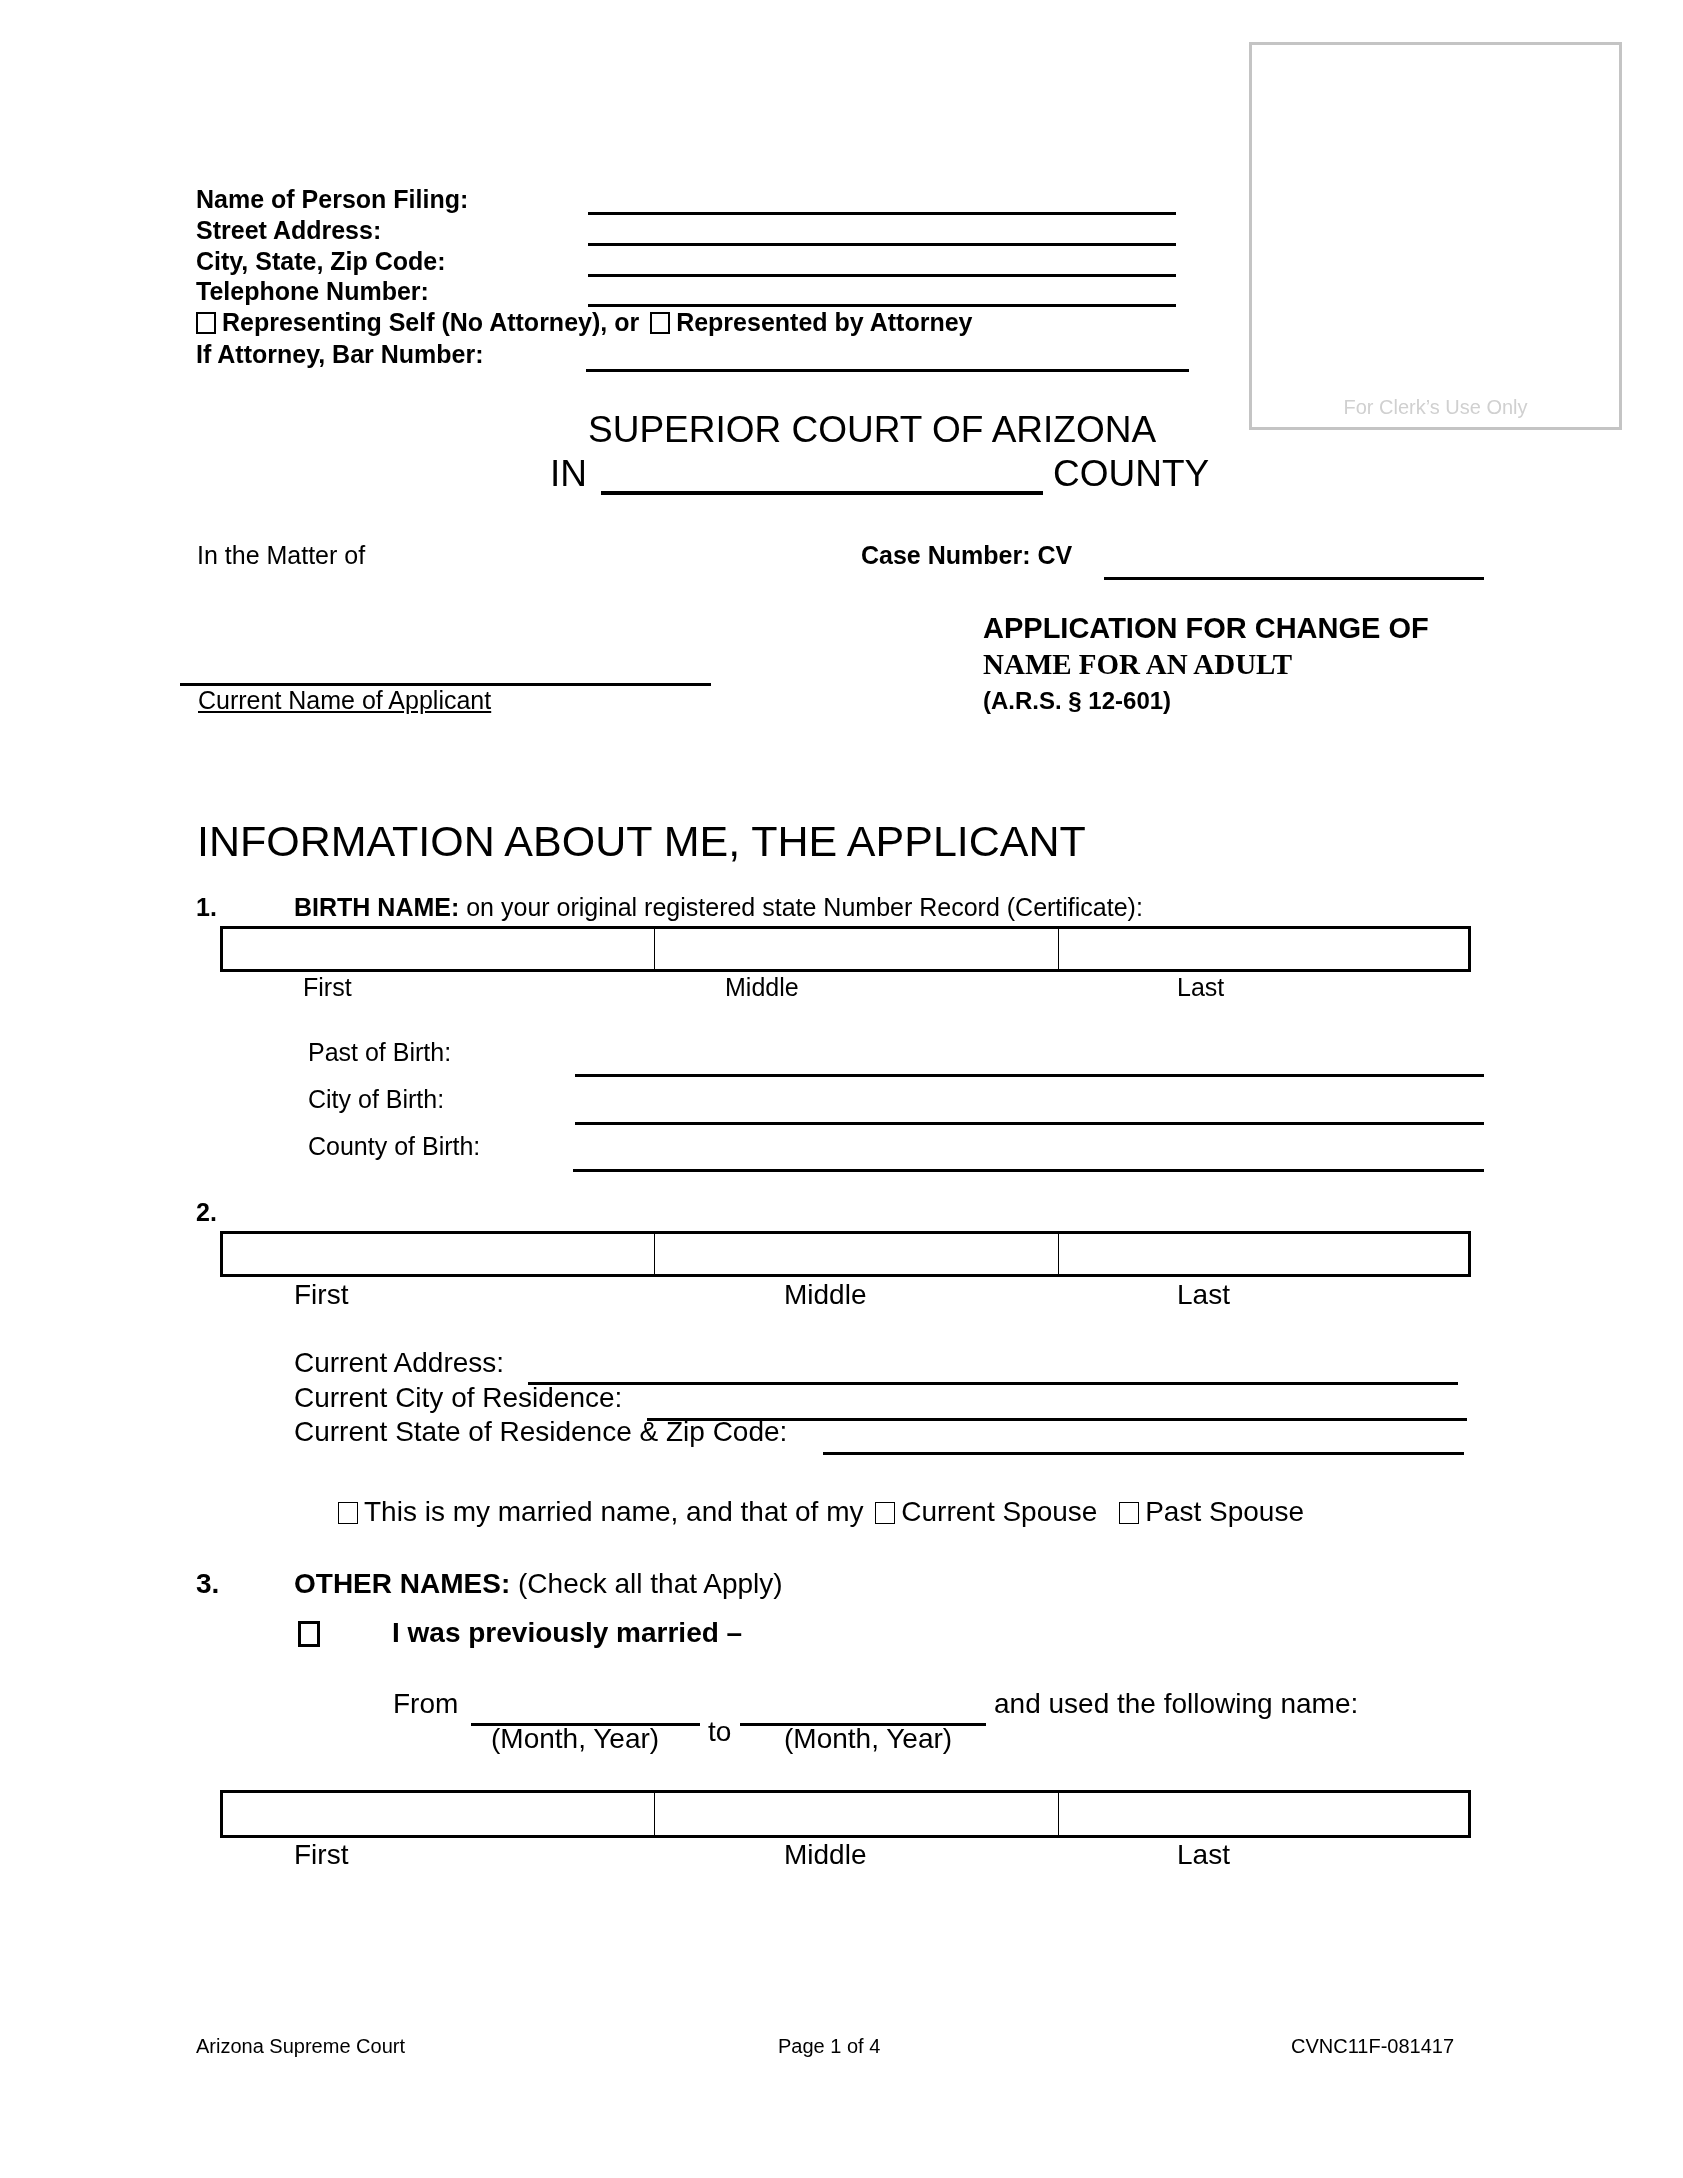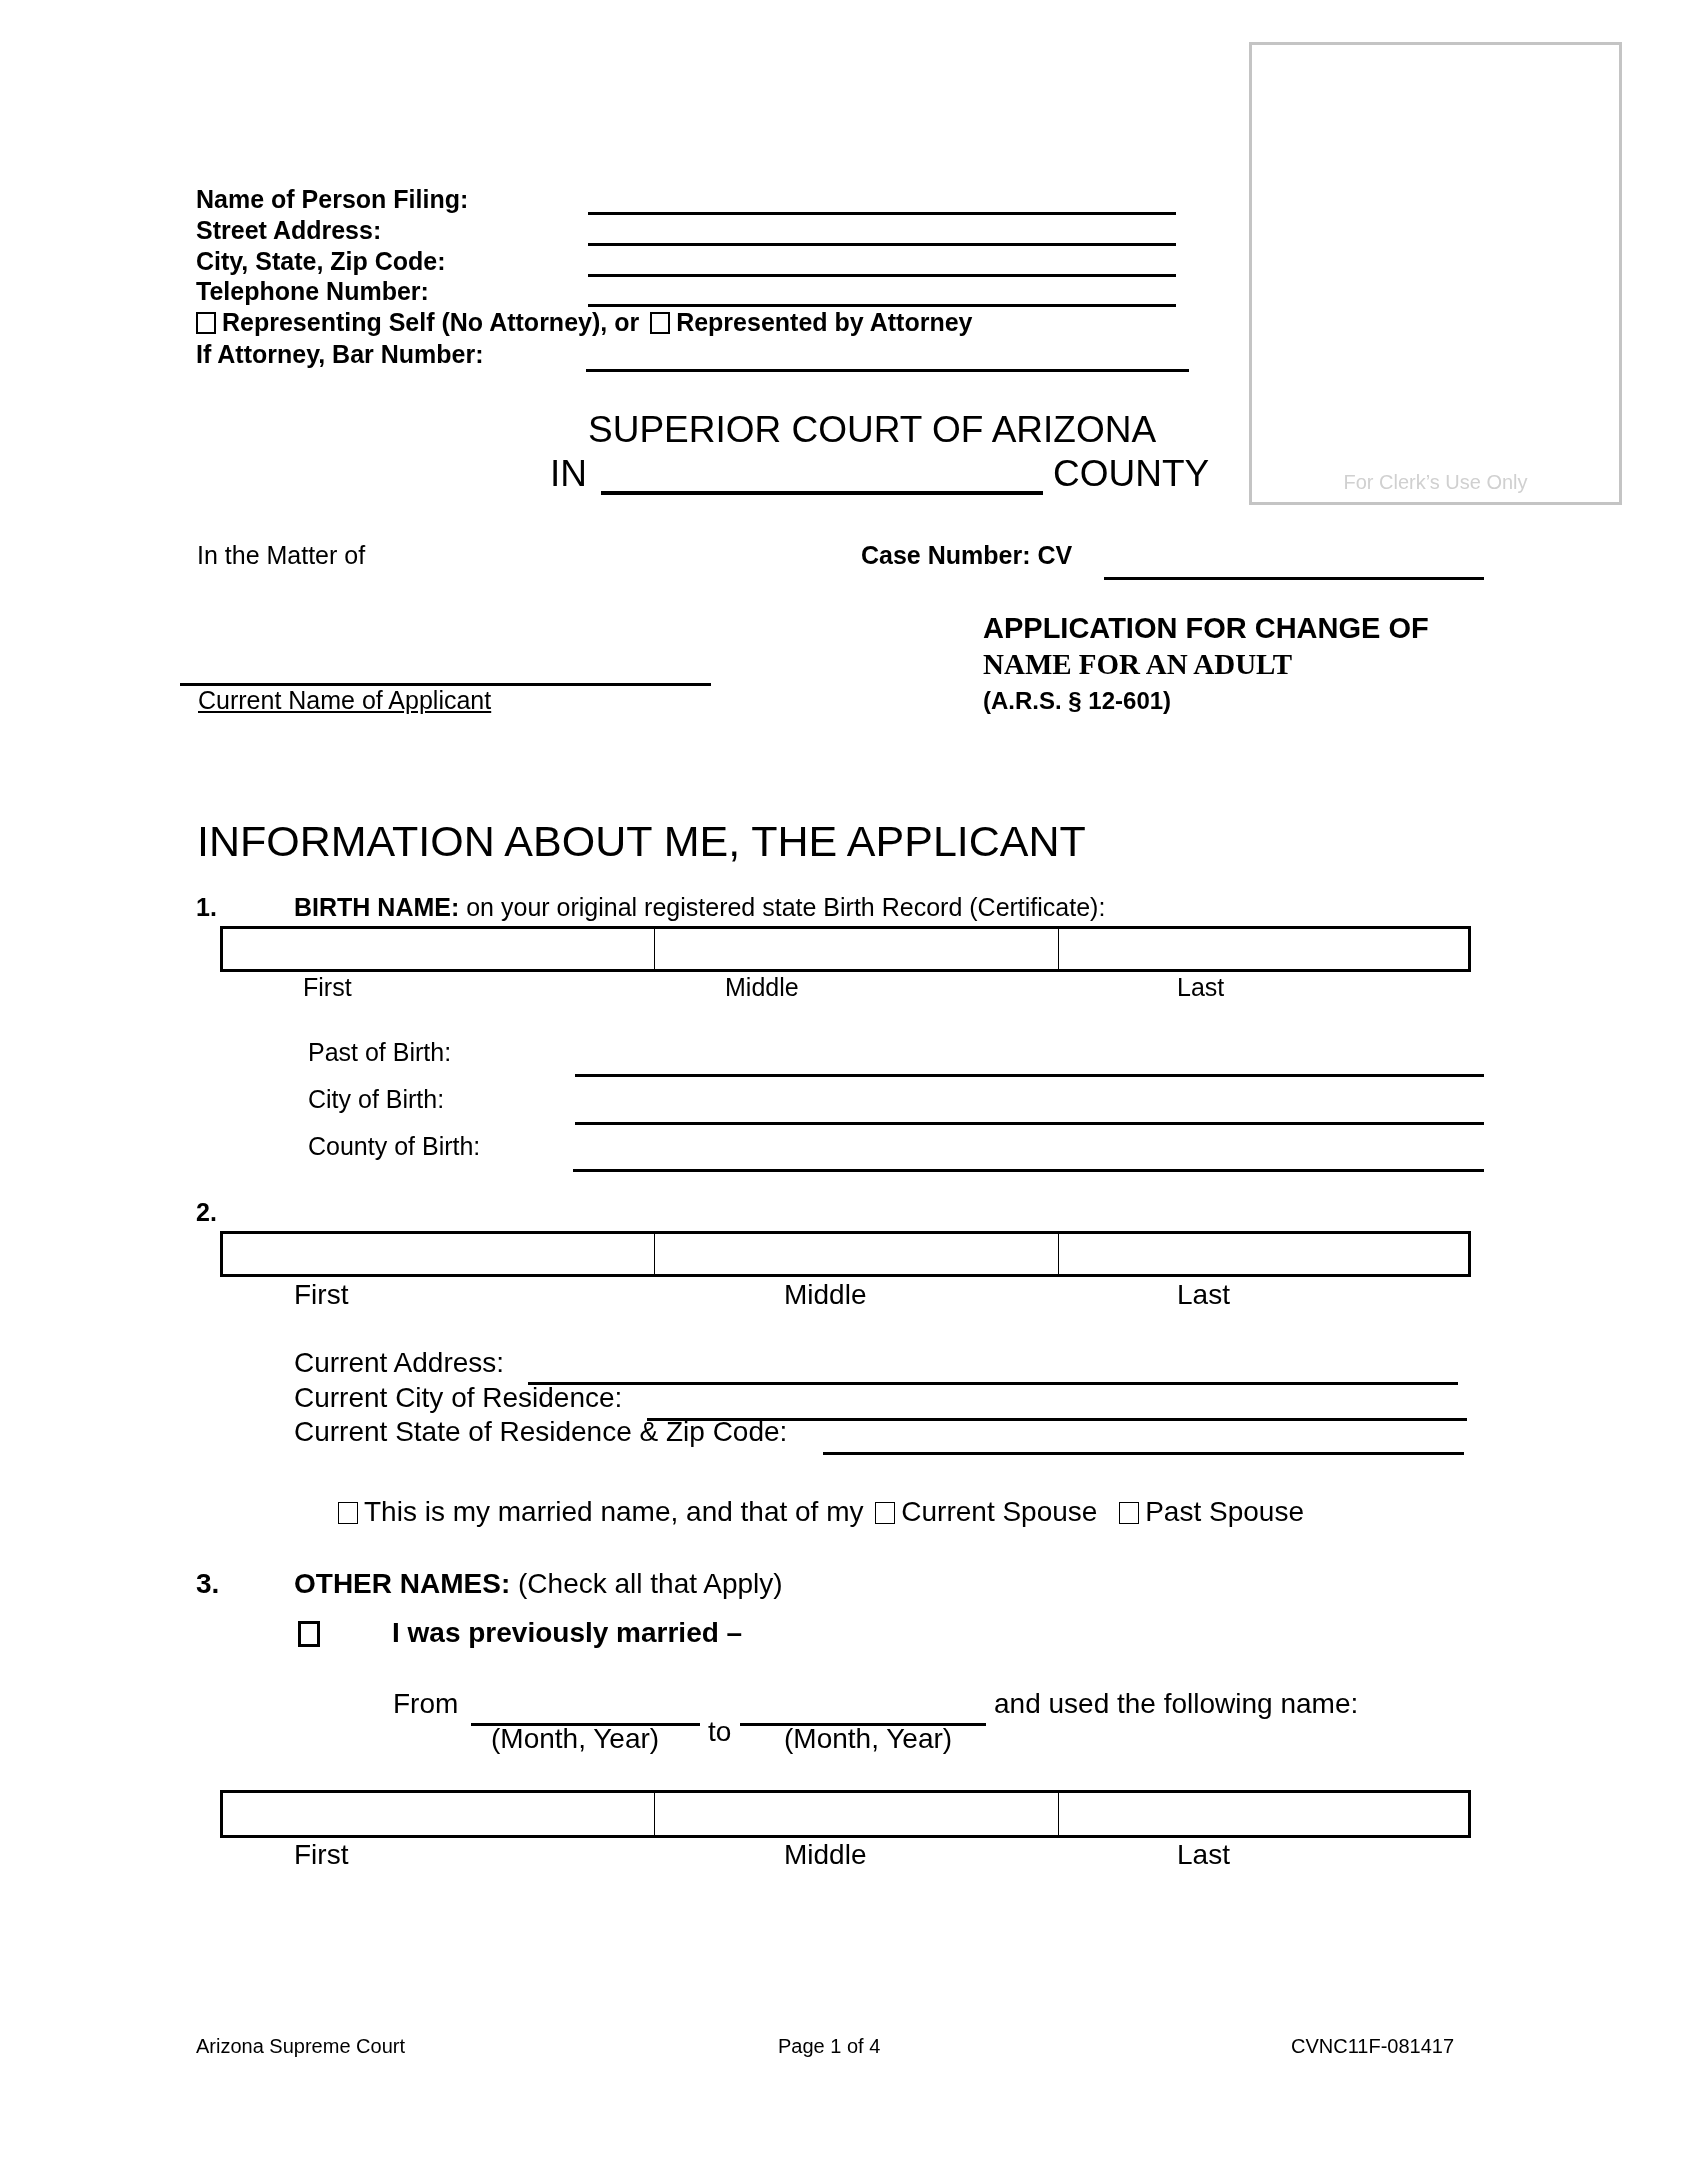--- a/index.html
+++ b/index.html
@@ -3,21 +3,21 @@
 <meta charset="utf-8">
 <style>
   html, body { margin:0; padding:0; background:#ffffff; }
   body { width:1683px; height:2178px; position:relative; overflow:hidden;
          font-family:"Liberation Sans", sans-serif; color:#000; }
   .abs { position:absolute; white-space:nowrap; }
   .b { font-weight:bold; }
   .hdr { font-size:25px; font-weight:bold; line-height:30px; }
   .cb { display:inline-block; width:20px; height:22px; border:2px solid #000; box-sizing:border-box; vertical-align:-3px; margin-right:6px; }
   .cb-thin { border-width:1.5px; }
-  .clerk { position:absolute; left:1249px; top:42px; width:373px; height:463px; border:3px solid #c4c4c4; box-sizing:border-box; }
+  .clerk { position:absolute; left:1249px; top:42px; width:373px; height:388px; border:3px solid #c4c4c4; box-sizing:border-box; }
   .clerk-label { position:absolute; left:0; right:0; bottom:8px; text-align:center; color:#d0d0d0; font-size:20px; }
   .court { font-size:37px; }
   .name-table { position:absolute; left:220px; width:1251px; height:46px; border:3px solid #000; box-sizing:border-box; display:flex; }
   .name-table .cell { height:100%; box-sizing:border-box; }
   .name-table .cell + .cell { border-left:1.5px solid #000; }
   .lbl-lg { font-size:28px; }
   .lbl-md { font-size:25px; }
   .small-lbl { font-size:25px; }
   .input-line { position:absolute; border:none; border-bottom:3px solid #000; background:transparent; height:28px; outline:none; padding:0; }
   .footer { font-size:20px; }
@@ -63,21 +63,21 @@
 
 <div class="abs b" style="left:983px; top:612px; font-size:29px;">APPLICATION FOR CHANGE OF</div>
 <div class="abs b" style="left:983px; top:648px; font-size:29px;font-family:Liberation Serif, serif;">NAME FOR AN ADULT</div>
 <div class="abs b" style="left:983px; top:687px; font-size:24px;">(A.R.S. § 12-601)</div>
 
 <div class="abs" style="left:197px; top:817px; font-size:43px;">INFORMATION ABOUT ME, THE APPLICANT</div>
 
 <div class="abs b lbl-md" style="left:196px; top:893px;">1.</div>
 <div class="abs lbl-md" style="left:294px; top:893px;">
   <span class="b">BIRTH NAME:</span>
-  <span>on your original registered state Birth Record (Certificate):</span>
+  <span>on your original registered state Number Record (Certificate):</span>
 </div>
 <div class="name-table" style="top:926px;">
   <input class="cell" style="width: 431px; border: none;" value="">
   <input class="cell" style="width: 404px; border-top: none; border-bottom: none; border-right: none;" value="">
   <input class="cell" style="flex: 1 1 0%; border-top: none; border-bottom: none; border-right: none;" value="">
 </div>
 <div class="abs small-lbl" style="left:303px; top:973px;">First</div>
 <div class="abs small-lbl" style="left:725px; top:973px;">Middle</div>
 <div class="abs small-lbl" style="left:1177px; top:973px;">Last</div>
 

